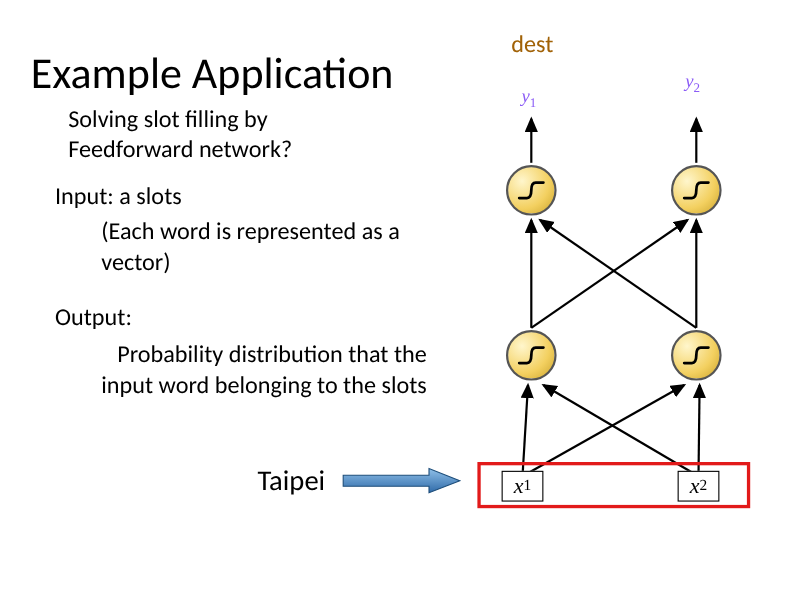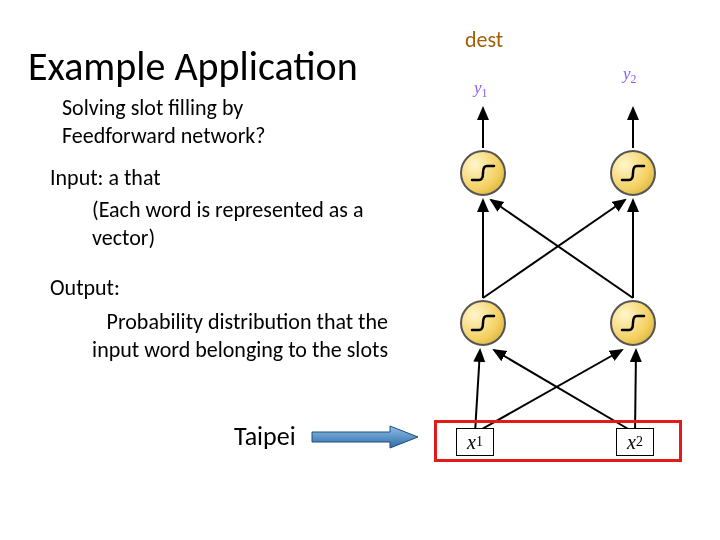--- a/index.html
+++ b/index.html
@@ -77,21 +77,21 @@
     position: absolute;
   }
 </style>
 </head>
 <body>
 
 <div class="title">Example Application</div>
 
 <div class="text-block medium" style="left:62px; top:94px; width:260px;">Solving slot filling by Feedforward network?</div>
 
-<div class="text-block medium" style="left:50px; top:164px;">Input: a that</div>
+<div class="text-block medium" style="left:50px; top:164px;">Input: a slots</div>
 
 <div class="text-block medium" style="left:92px; top:196px; width:290px;">(Each word is represented as a vector)</div>
 
 <div class="text-block medium" style="left:50px; top:274px;">Output:</div>
 
 <div class="text-block medium" style="left:88px; top:308px; width:300px;text-align:right;">Probability distribution that the input word belonging to the slots</div>
 
 <div class="text-block inputword" style="left:234px; top:420px;">Taipei</div>
 
 <svg class="bluearrow" style="left:310px; top:424px; width:110px; height:26px;">

